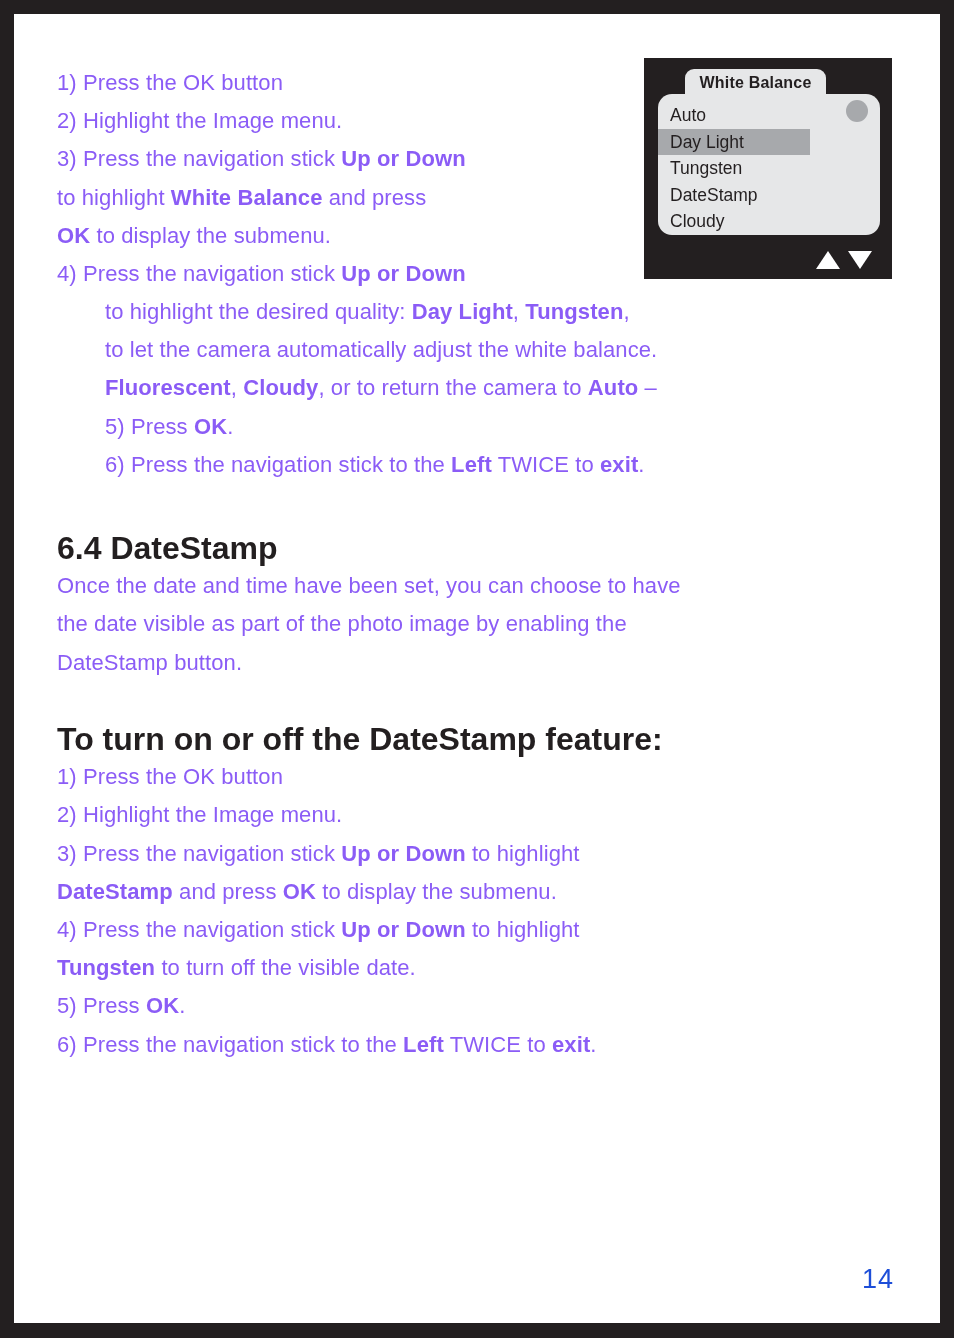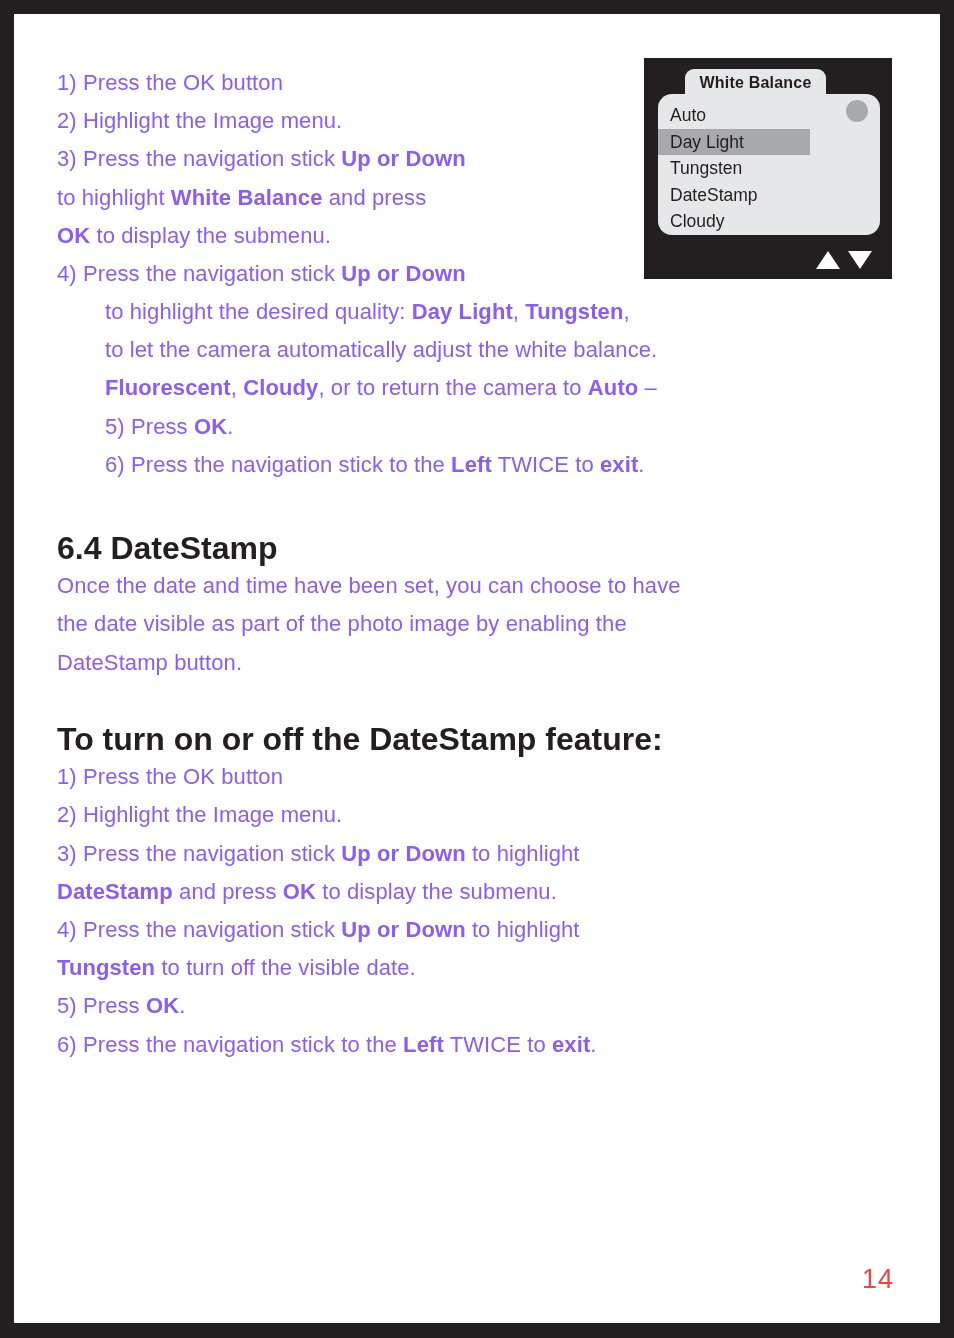--- a/index.html
+++ b/index.html
@@ -62,21 +62,21 @@
   #block-wb2  { top: 279px; width: 872px; margin-left: 48px; }
   #block-sec  { top: 515px; width: 872px; }
   #block-sub  { top: 706px; width: 872px; }
 
   
   .page-number {
     position: absolute;
     right: 46px;
     bottom: 28px;
     font-size: 27px;
-    color: #ef4444;
+    color: #1d4ed8;
     letter-spacing: 1px;
   }
 
   
   .lcd {
     position: absolute;
     left: 630px;
     top: 44px;
     width: 248px;
     height: 221px;

